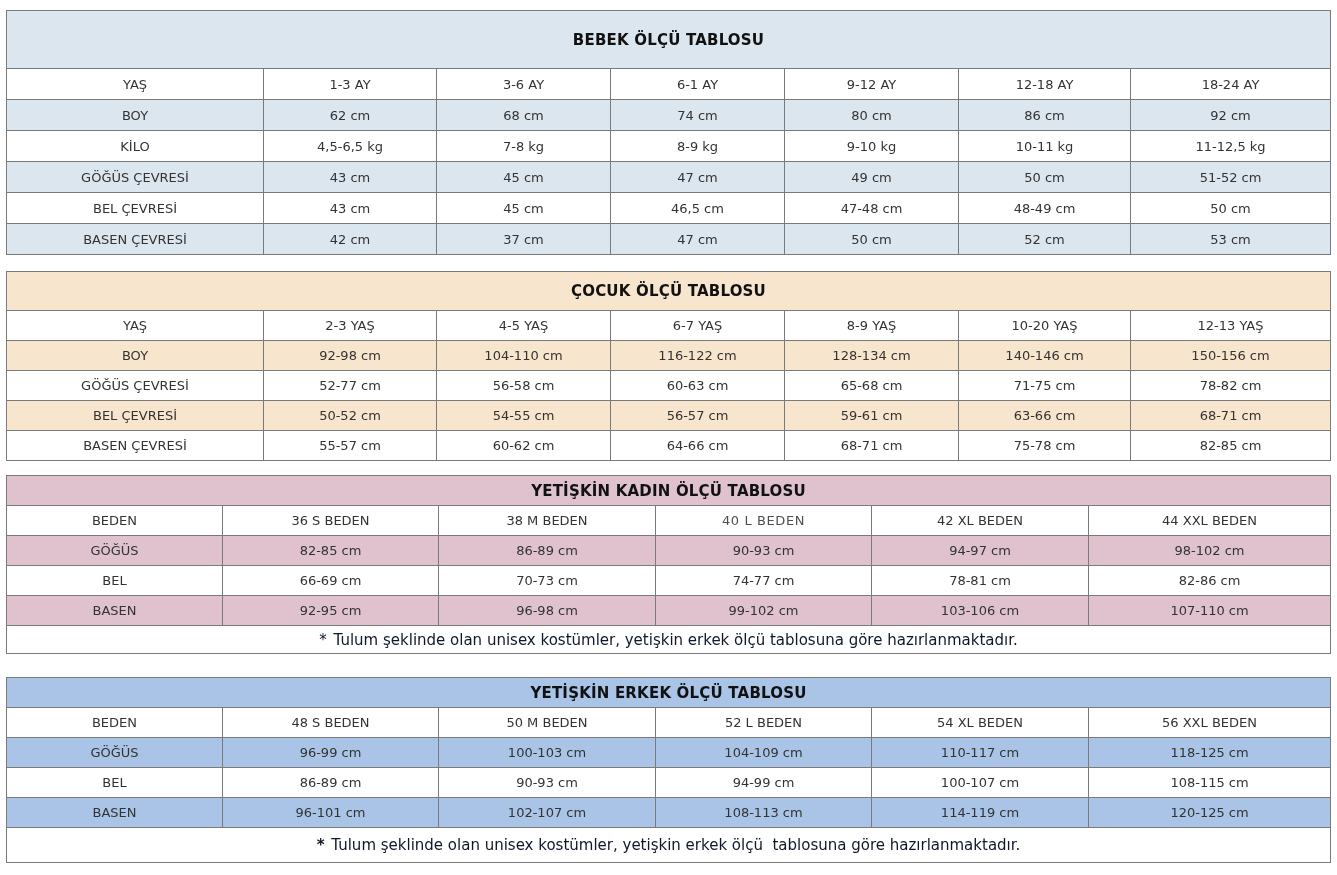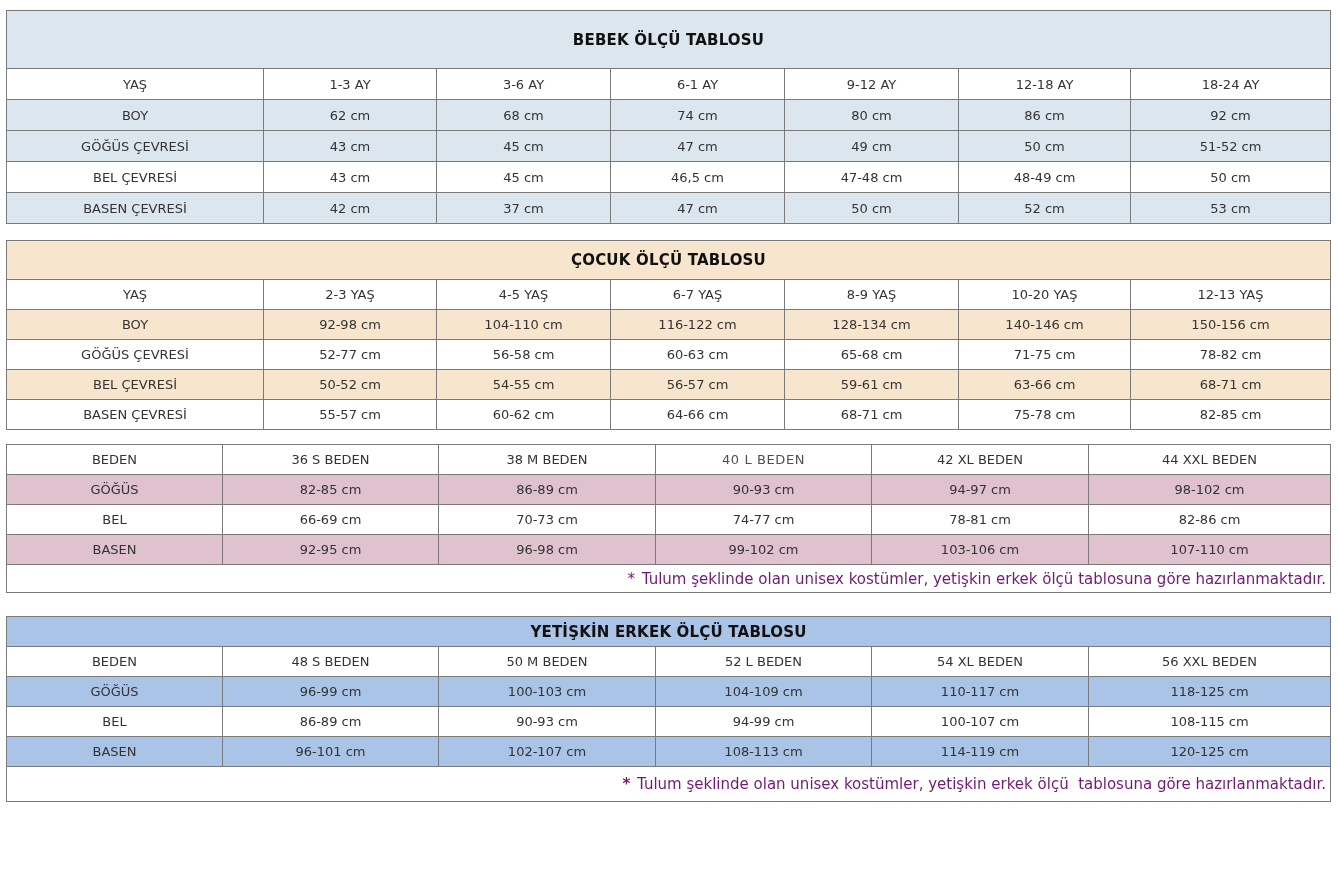--- a/index.html
+++ b/index.html
@@ -33,23 +33,23 @@
   
   .t0{margin-bottom:16px;}
   .t0 th.title{height:57px;}
   .t0 td{height:30px;}
   .t1{margin-bottom:14px;}
   .t1 th.title{height:38px;}
   .t2{margin-bottom:23px;}
   .t2 th.title{height:29px;}
   .t3 th.title{height:29px;text-align:center;}
   td.footnote{
-    text-align:right;
+    text-align:center;
     font-size:15px;
-    color:#701a75;
+    color:#0f172a;
     padding-left:4px;
     white-space:pre-wrap;
     height:27px;
   }
   .t3 td.footnote{height:34px;}
   .fmark{margin-right:2px;}
   .fmark.bold{font-weight:bold;}
   td.muted{color:#4f4f4f;letter-spacing:0.6px;}
 </style>
 </head>
@@ -82,20 +82,29 @@
         </tr>
         <tr style="background: rgb(220, 230, 239);">
           <td>BOY</td>
           <td>62 cm</td>
           <td>68 cm</td>
           <td>74 cm</td>
           <td>80 cm</td>
           <td>86 cm</td>
           <td>92 cm</td>
         </tr>
+        <tr>
+          <td>KİLO</td>
+          <td>4,5-6,5 kg</td>
+          <td>7-8 kg</td>
+          <td>8-9 kg</td>
+          <td>9-10 kg</td>
+          <td>10-11 kg</td>
+          <td>11-12,5 kg</td>
+        </tr>
         <tr style="background: rgb(220, 230, 239);">
           <td>GÖĞÜS ÇEVRESİ</td>
           <td>43 cm</td>
           <td>45 cm</td>
           <td>47 cm</td>
           <td>49 cm</td>
           <td>50 cm</td>
           <td>51-52 cm</td>
         </tr>
         <tr>
@@ -184,20 +193,23 @@
   <table class="t2">
       <colgroup>
         <col style="width: 216px;">
         <col style="width: 216px;">
         <col style="width: 217px;">
         <col style="width: 216px;">
         <col style="width: 217px;">
         <col style="width: 242px;">
       </colgroup>
     <tbody>
+      <tr>
+        <th class="title" colspan="6" style="background: rgb(223, 194, 206);">YETİŞKİN KADIN ÖLÇÜ TABLOSU</th>
+      </tr>
     <tr>
           <td>BEDEN</td>
           <td>36 S BEDEN</td>
           <td>38 M BEDEN</td>
           <td class="muted">40 L BEDEN</td>
           <td>42 XL BEDEN</td>
           <td>44 XXL BEDEN</td>
         </tr>
         <tr style="background: rgb(223, 194, 206);">
           <td>GÖĞÜS</td>

